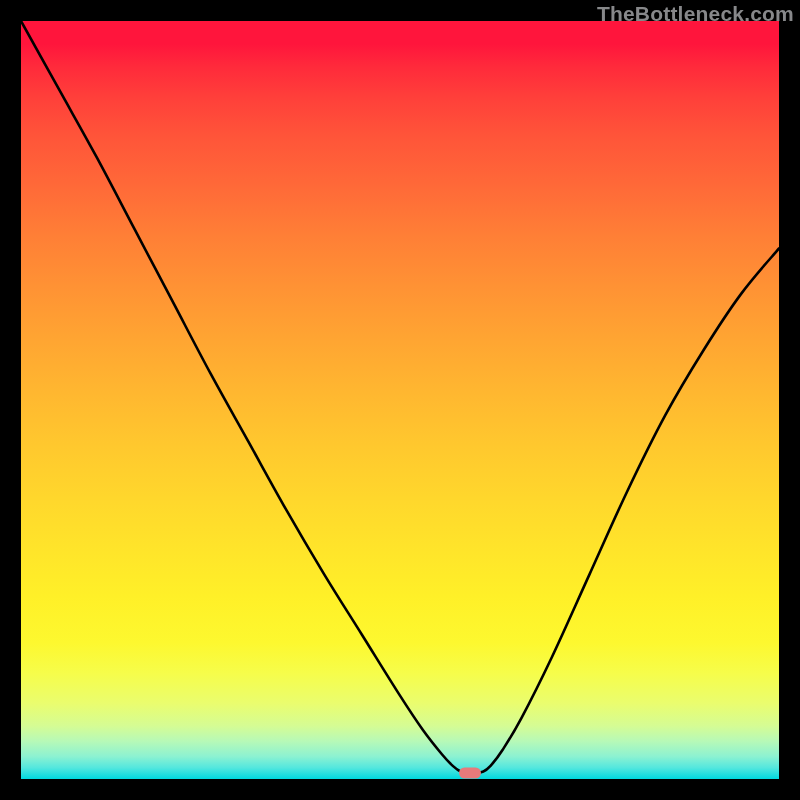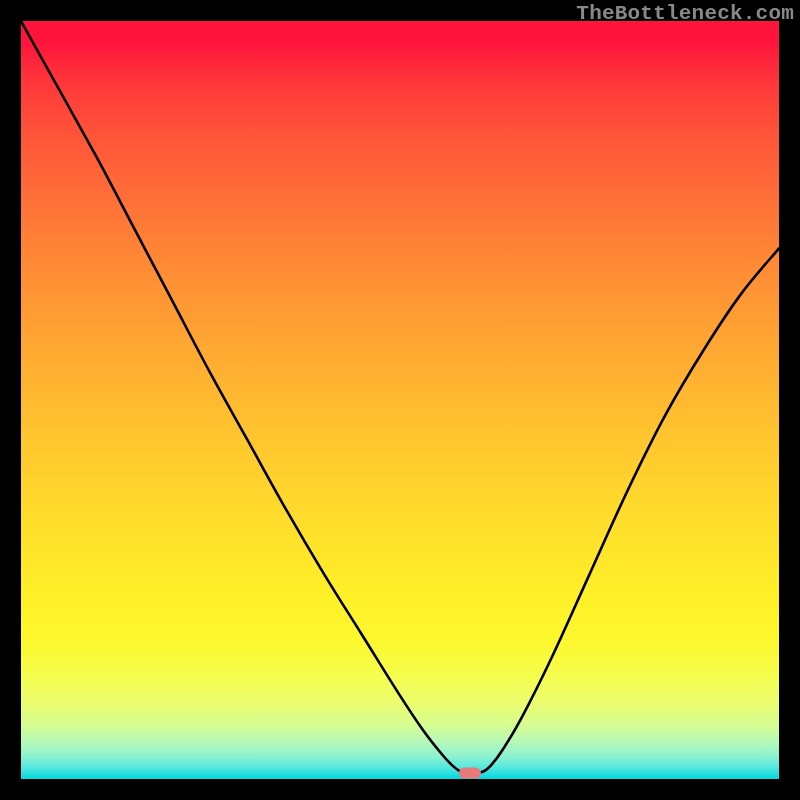--- a/index.html
+++ b/index.html
@@ -47,21 +47,21 @@
       #b7f9b7 95%,
       #8df2d1 97%,
       #54e7de 98.5%,
       #00d8df 100%
     );
   }
   .watermark {
     position: absolute;
     top: 2px;
     right: 6px;
-    font-family: Liberation Mono, monospace;
+    font-family: Liberation Sans, sans-serif;
     font-size: 21px;
     font-weight: 600;
     color: #87888a;
     letter-spacing: 0.2px;
   }
   svg.curve {
     position: absolute;
     left: 0;
     top: 0;
     width: 758px;

